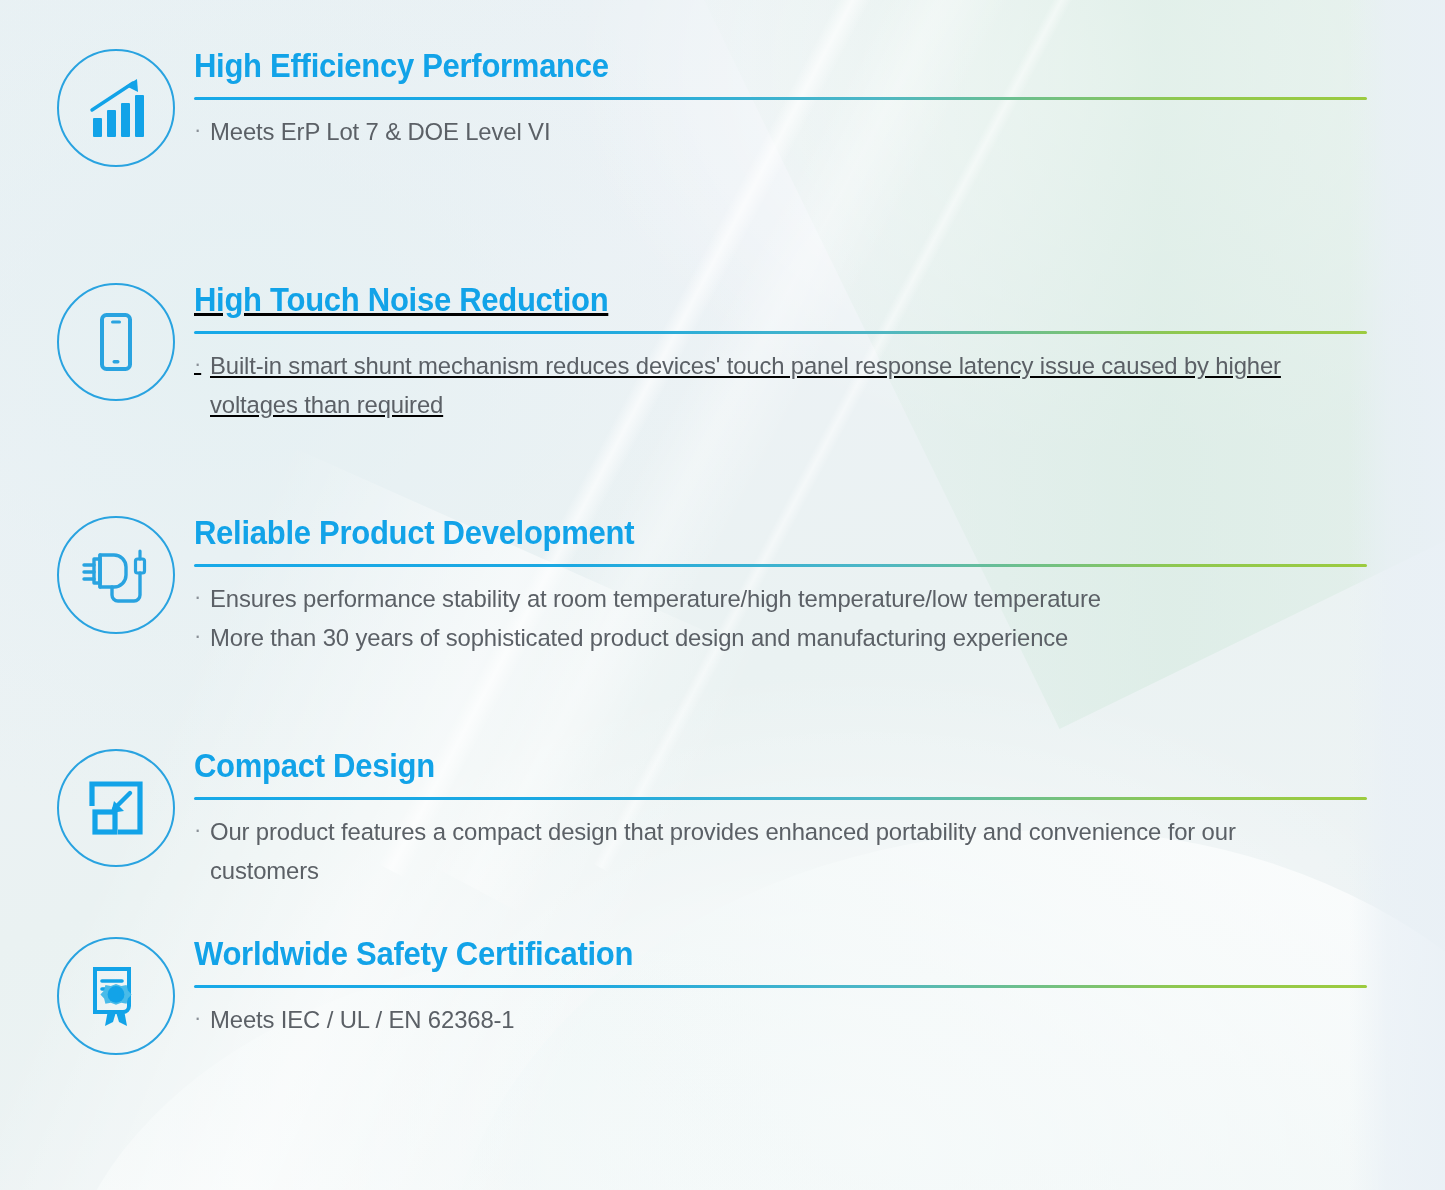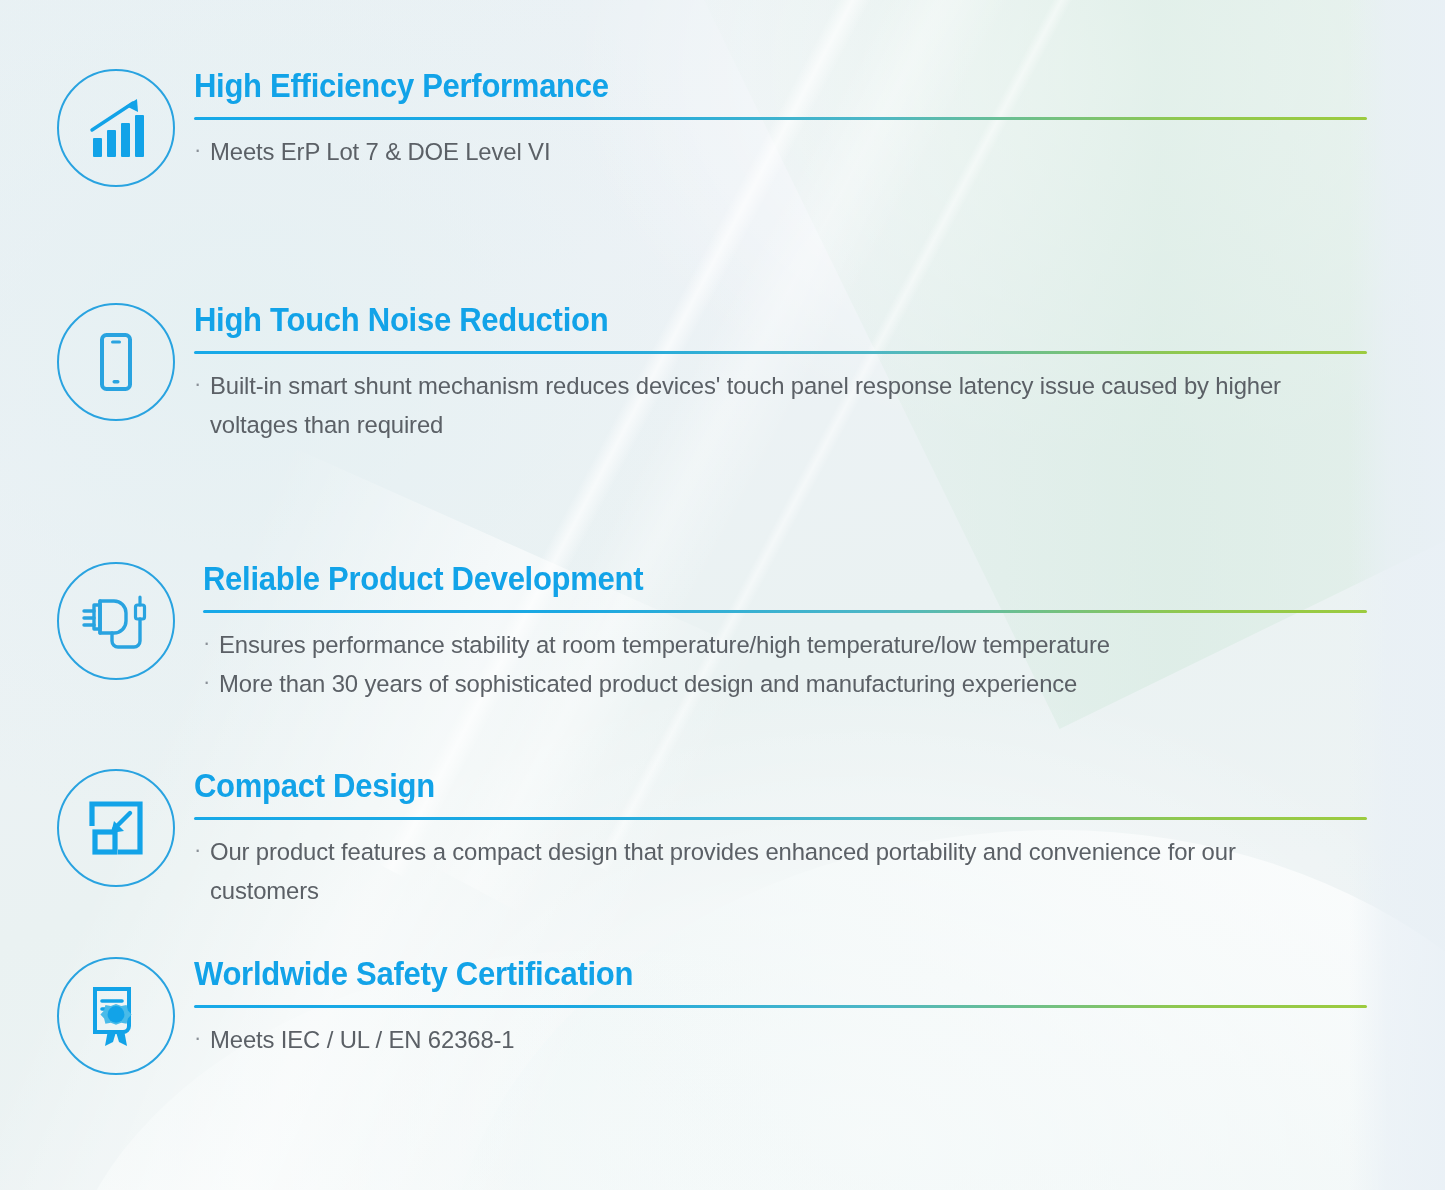--- a/index.html
+++ b/index.html
@@ -99,21 +99,20 @@
     background: linear-gradient(90deg, rgba(232,240,246,0) 0%, rgba(233,240,246,0.7) 40%, rgba(233,240,246,0.9) 100%);
   }
 
   
   .page {
     position: relative;
     z-index: 2;
     width: 1445px;
     height: 914px;
     padding: 0;
-    margin-top: 20px;
   }
 
   .feature {
     position: absolute;
     display: flex;
     align-items: flex-start;
     left: 52px;
     right: 78px;
   }
 
@@ -185,22 +184,22 @@
   }
 
   .bullet-text {
     flex: 1 1 auto;
     transform: scaleX(0.975);
     transform-origin: left top;
   }
 
   
   #feature-0 { top: 44px; }
-  #feature-1 { top: 278px; }
-  #feature-2 { top: 537px; gap: 9px; }
+  #feature-1 { top: 278px; text-decoration: underline; }
+  #feature-2 { top: 511px; }
   #feature-3 { top: 744px; justify-content: center; }
   #feature-4 { top: 932px; }
 </style>
 </head>
 <body>
 
 <div class="bg">
   <div class="bg-base"></div>
   <div class="bg-green-wedge"></div>
   <div class="streak streak-a"></div>

